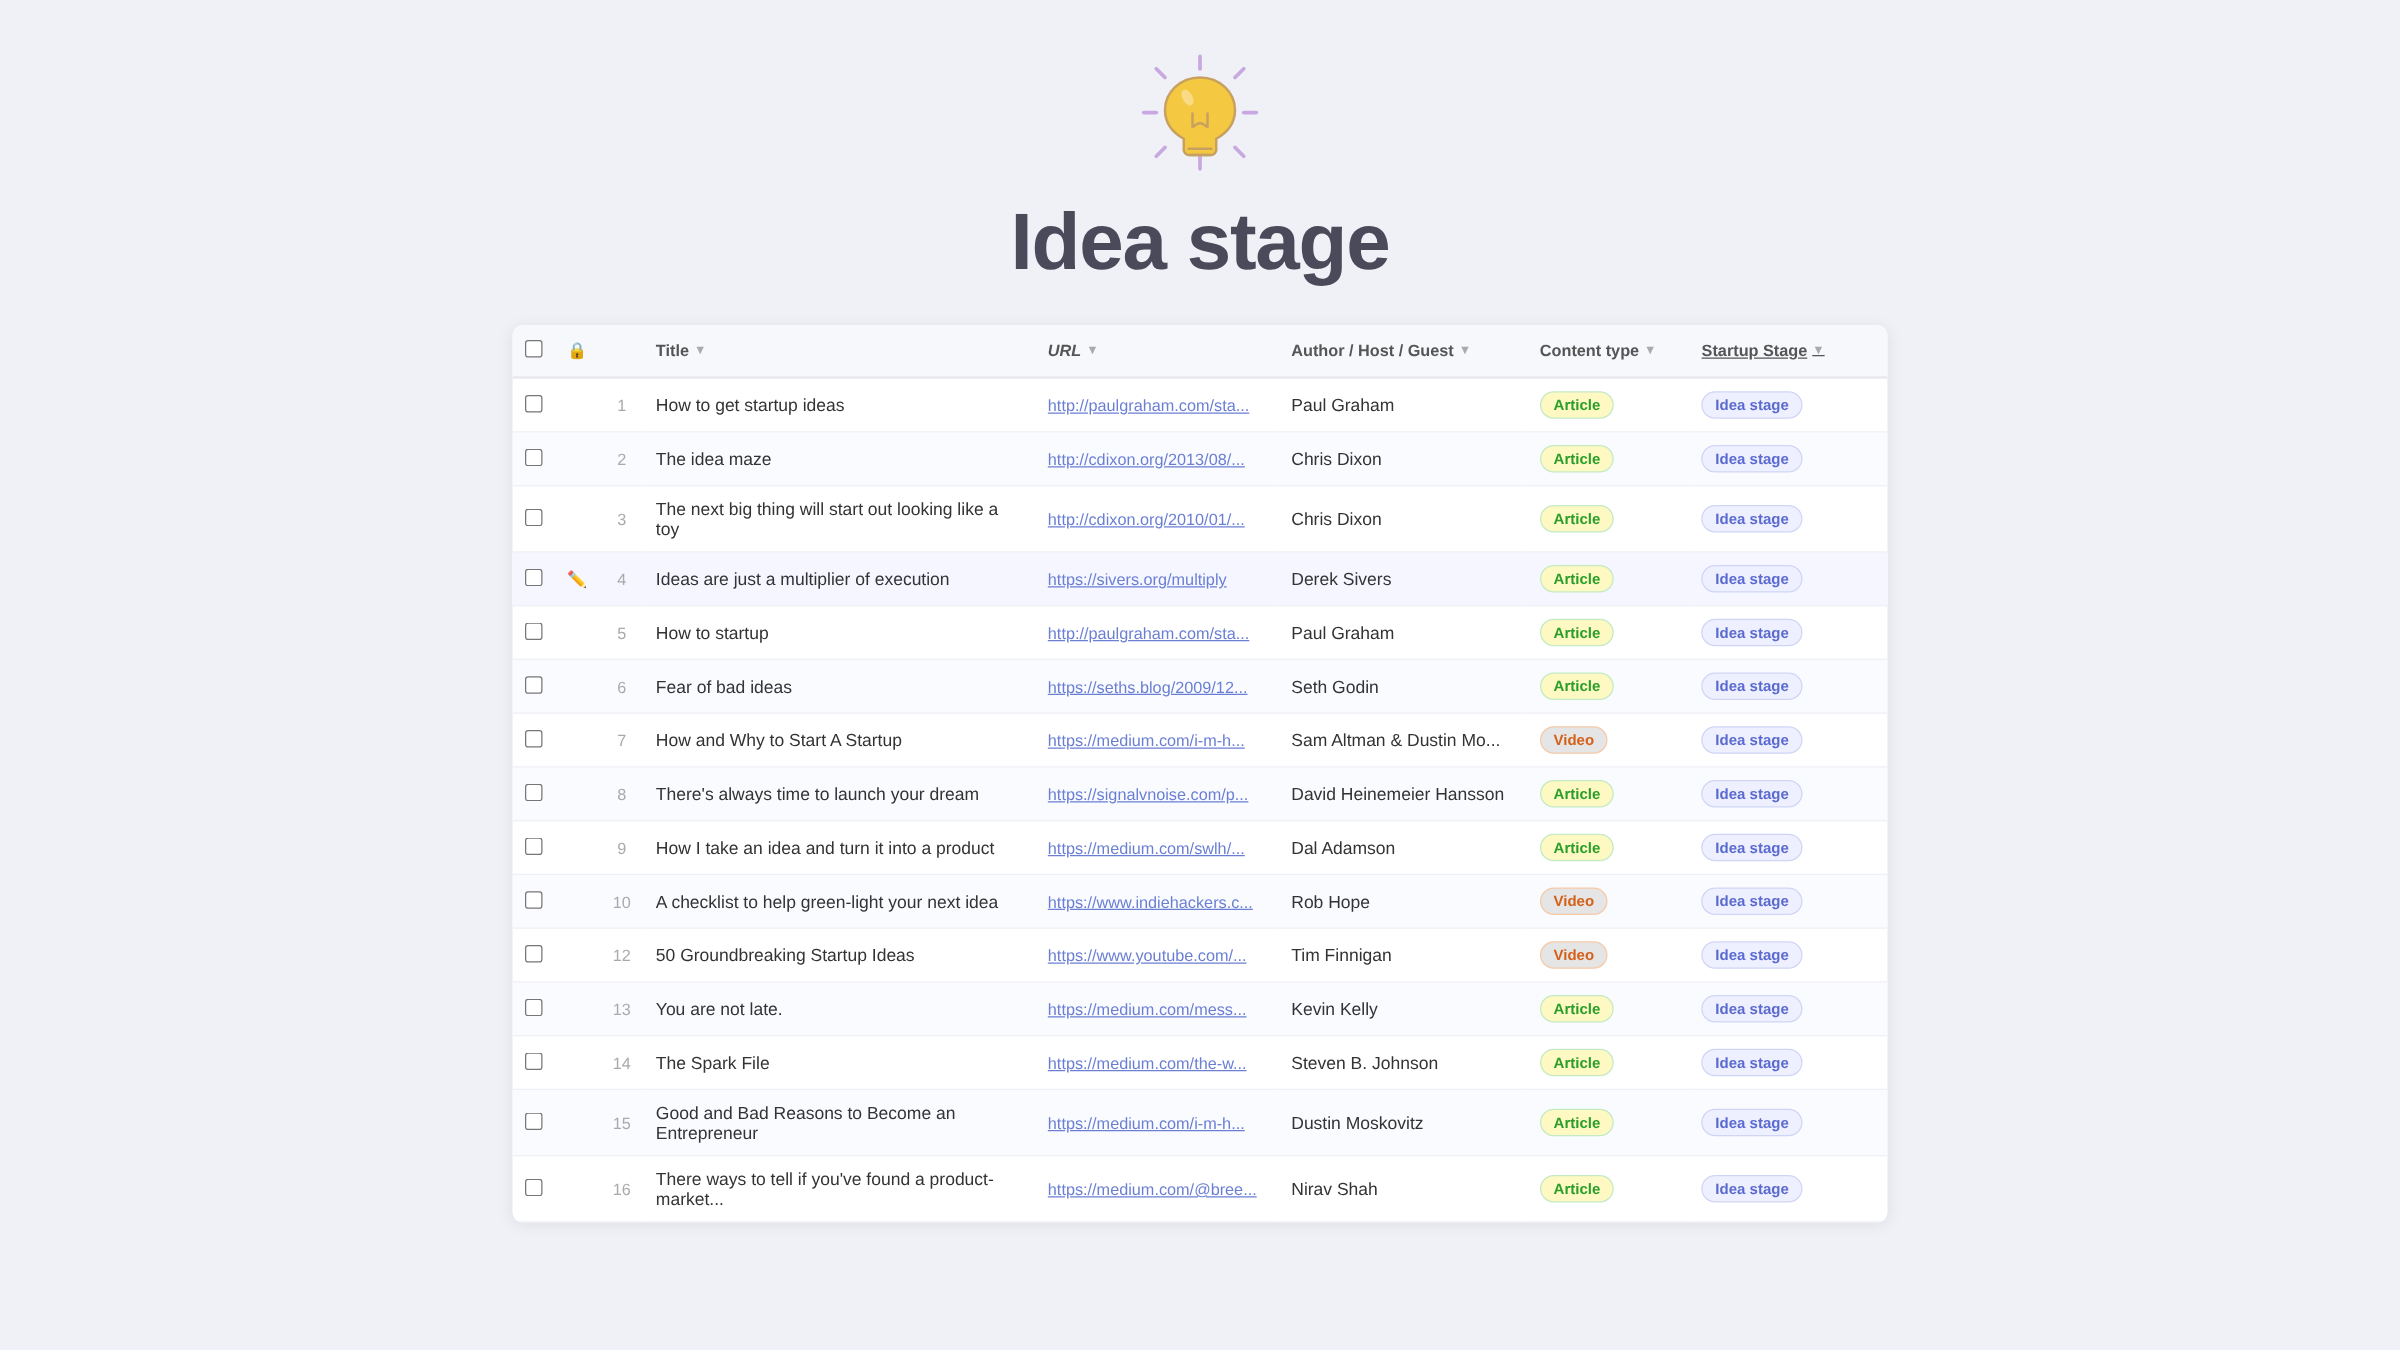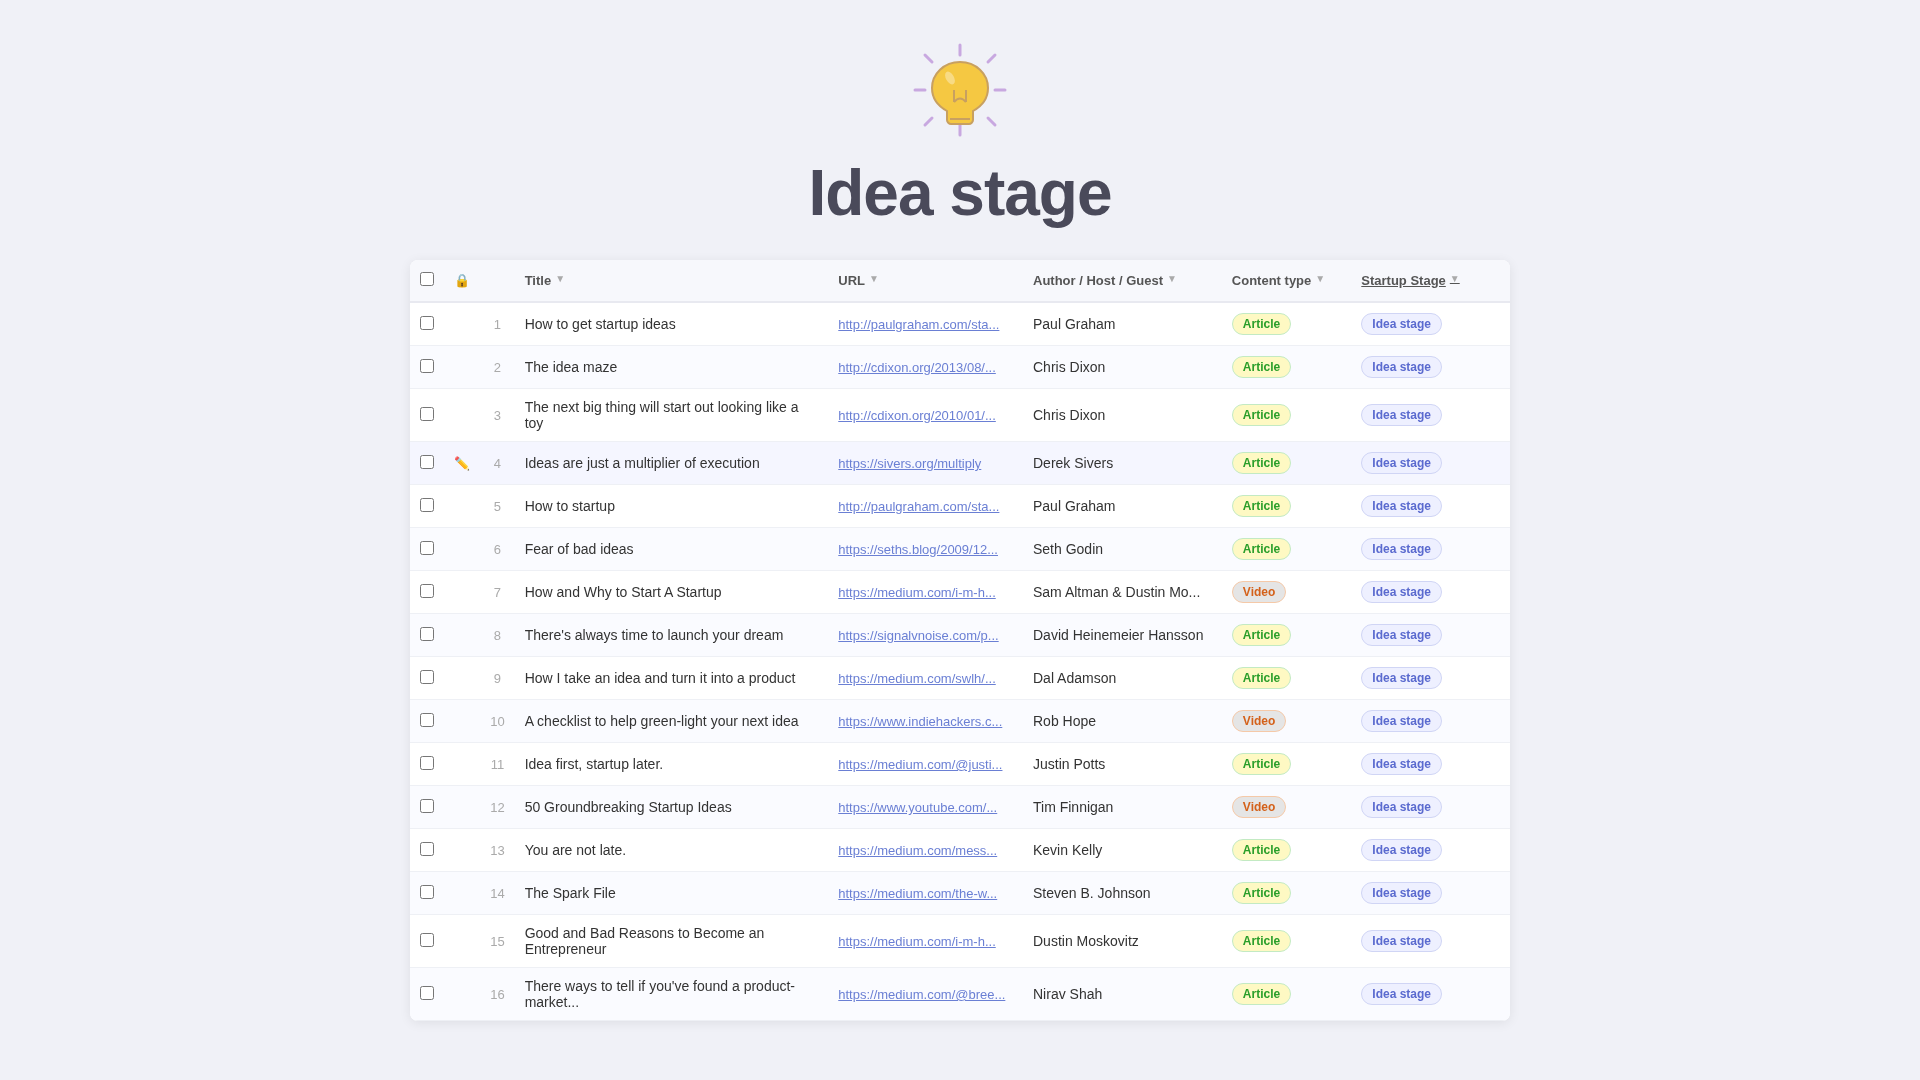--- a/index.html
+++ b/index.html
@@ -48,27 +48,27 @@
       text-align: left;
       font-weight: 600;
       color: #555;
       font-size: 13px;
       white-space: nowrap;
     }
     thead th.col-check { width: 32px; }
     thead th.col-lock { width: 28px; }
     thead th.col-num { width: 32px; }
     thead th.col-title { width: 320px; }
-    thead th.col-url { width: 195px; }
+    thead th.col-url { width: 195px; font-style: italic; }
     thead th.col-author { width: 200px; }
     thead th.col-type { width: 130px; }
     thead th.col-stage { width: 160px; text-decoration: underline; }
     .th-inner {
       display: flex;
-      align-items: flex-start;
+      align-items: center;
       gap: 4px;
     }
     .sort-icon {
       color: #aaa;
       font-size: 10px;
     }
     tbody tr {
       border-bottom: 1px solid #eef0f5;
       transition: background 0.1s;
     }
@@ -299,30 +299,20 @@
           <td class="col-num">10</td>
           <td>A checklist to help green-light your next idea</td>
           <td class="col-url"><a href="#">https://www.indiehackers.c...</a></td>
           <td>Rob Hope</td>
           <td><span class="badge badge-video">Video</span></td>
           <td><span class="badge badge-stage">Idea stage</span></td>
         </tr>
         <tr>
           <td class="col-check"><input type="checkbox" class="checkbox" style=""></td>
           <td class="col-lock"></td>
-          <td class="col-num">11</td>
-          <td>Idea first, startup later.</td>
-          <td class="col-url"><a href="#">https://medium.com/@justi...</a></td>
-          <td>Justin Potts</td>
-          <td><span class="badge badge-article">Article</span></td>
-          <td><span class="badge badge-stage">Idea stage</span></td>
-        </tr>
-        <tr>
-          <td class="col-check"><input type="checkbox" class="checkbox" style=""></td>
-          <td class="col-lock"></td>
           <td class="col-num">12</td>
           <td>50 Groundbreaking Startup Ideas</td>
           <td class="col-url"><a href="#">https://www.youtube.com/...</a></td>
           <td>Tim Finnigan</td>
           <td><span class="badge badge-video">Video</span></td>
           <td><span class="badge badge-stage">Idea stage</span></td>
         </tr>
         <tr>
           <td class="col-check"><input type="checkbox" class="checkbox" style=""></td>
           <td class="col-lock"></td>

